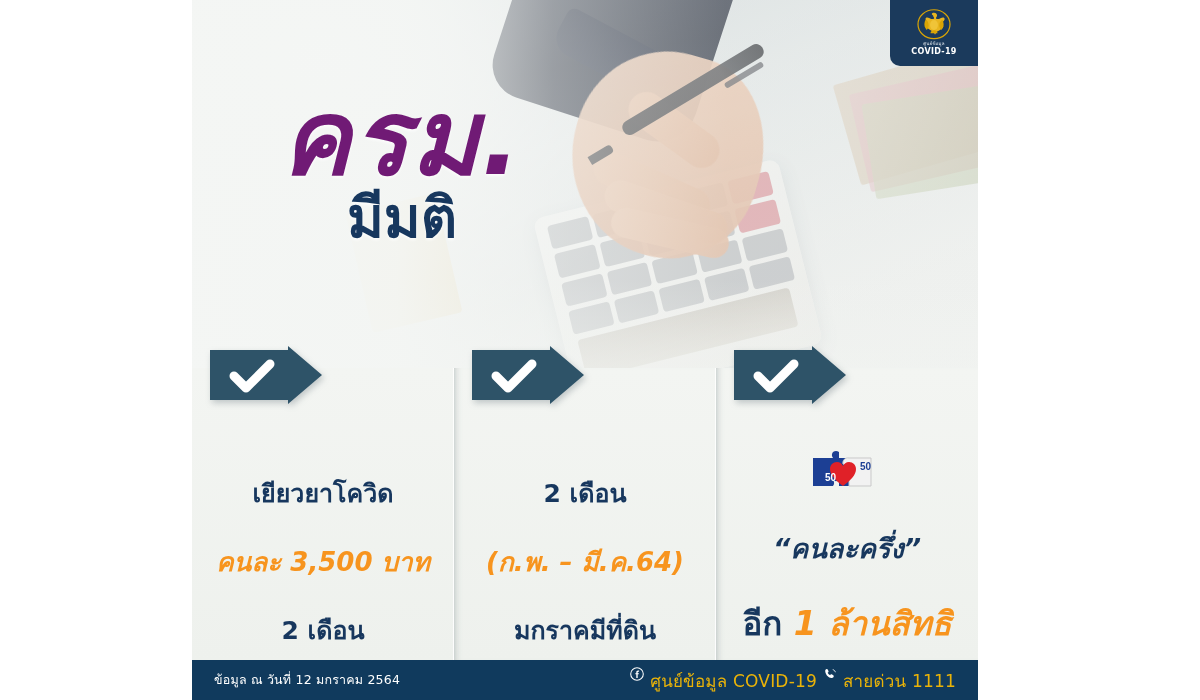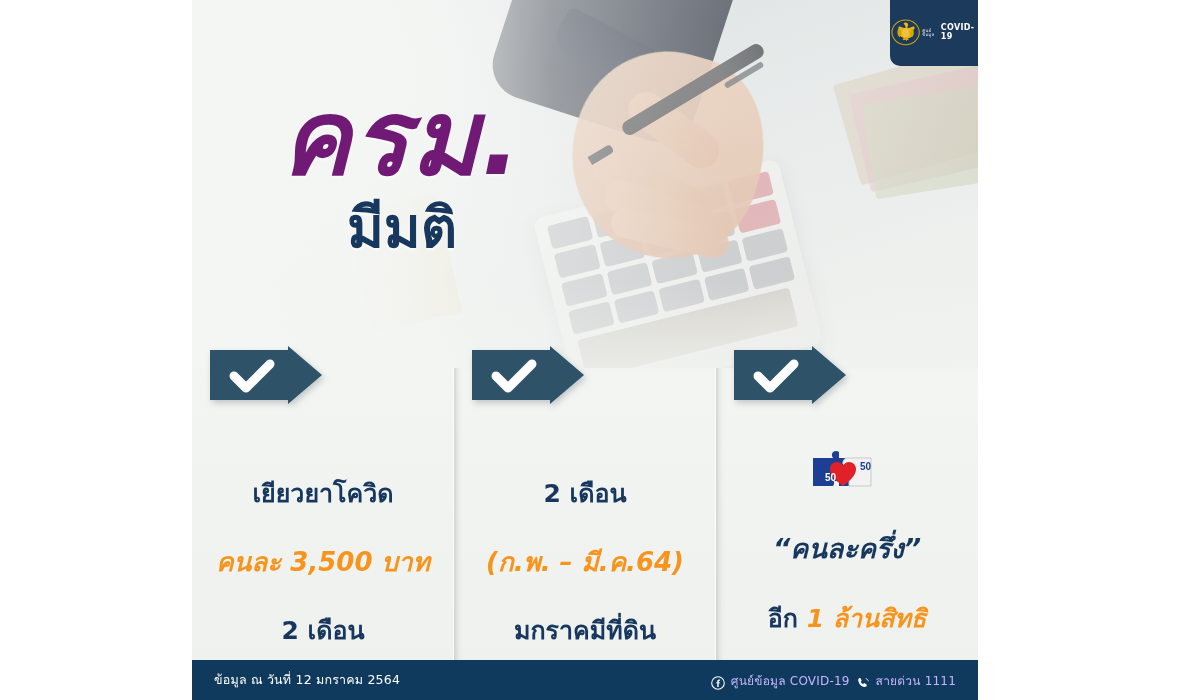--- a/index.html
+++ b/index.html
@@ -150,41 +150,40 @@
       linear-gradient(90deg, rgba(244,246,244,.99) 0%, rgba(244,246,244,.93) 26%, rgba(244,246,244,.55) 46%, rgba(244,246,244,.32) 68%, rgba(244,246,244,.30) 100%),
       linear-gradient(180deg, rgba(244,246,244,0) 40%, rgba(240,243,240,.75) 62%, rgba(240,243,240,.97) 72%);
   }
 
   
   .badge {
     position:absolute; right:0; top:0;
     width:88px; height:66px;
     background:#1b3a5c;
     border-bottom-left-radius:10px;
-    display:flex; flex-direction:row; align-items:center; justify-content:center;
+    display:flex; flex-direction:column; align-items:center; justify-content:center;
     gap:1px;
     z-index:6;
   }
   .garuda { width:38px; height:32px; display:block; }
   .badge-sub { font-size:4.5px; color:#e8edf2; letter-spacing:.2px; line-height:1; }
   .badge-main { font-size:8px; font-weight:bold; color:#ffffff; letter-spacing:.3px; line-height:1.1; }
 
   
   .headline {
     position:absolute; left:0; top:86px;
     width:420px; z-index:5;
     text-align:center;
   }
   .h-krm {
     font-size:104px; font-weight:bold; color:#701a75;
     font-style:italic; letter-spacing:2px; line-height:1;
     text-shadow:0 2px 3px rgba(255,255,255,.75);
   }
   .h-mimati {
-    margin-top:10px;
     font-size:56px; font-weight:bold; color:#17375e;
     line-height:1;
     text-shadow:0 2px 3px rgba(255,255,255,.75);
   }
 
   
   .panels {
     position:absolute; left:0; top:368px;
     width:786px; height:292px;
     display:flex;
@@ -209,36 +208,36 @@
     position:absolute; left:18px; top:-22px;
     width:112px; height:58px;
   }
   .arrow svg { display:block; filter:drop-shadow(2px 3px 3px rgba(60,80,90,.28)); }
 
   .line { line-height:1.28; color:#17375e;margin-top:36px; }
   .l-main   { font-size:25px; font-weight:bold; }
   .l-orange { font-size:26px; font-weight:bold; font-style:italic; color:#f7941e; }
   .l-sub    { font-size:25px; font-weight:bold; }
   .l-quote  { font-size:27px; font-weight:bold; font-style:italic; color:#17375e; }
-  .l-mixed  { font-size:25px; font-weight:bold; color:#17375e; }
+  .l-mixed  { font-size:33px; font-weight:bold; color:#17375e; }
   .l-mixed .amt { color:#f7941e; font-style:italic; }
 
   .puzzle { margin:6px 0 4px; display:flex; justify-content:center; }
 
   
   .footer {
     position:absolute; left:0; bottom:0;
     width:786px; height:40px;
     background:#103a5d;
     display:flex; align-items:center; justify-content:space-between;
     padding:12px 22px;
     z-index:7;
   }
   .f-left { font-size:12.5px; color:#ffffff; letter-spacing:.2px; }
-  .f-right { display:flex; align-items:flex-end; gap:6px; font-size:12px; color:#c4b5fd; }
+  .f-right { display:flex; align-items:flex-start; gap:6px; font-size:17px; color:#eab308; }
   .f-right .txt { letter-spacing:.2px; }
   .ic { width:14px; height:14px; display:inline-block; flex:none; }
 </style>
 </head>
 <body>
 
 <div id="poster">
 
   <div class="photo-layer">
     <div class="desk-bg"></div>

